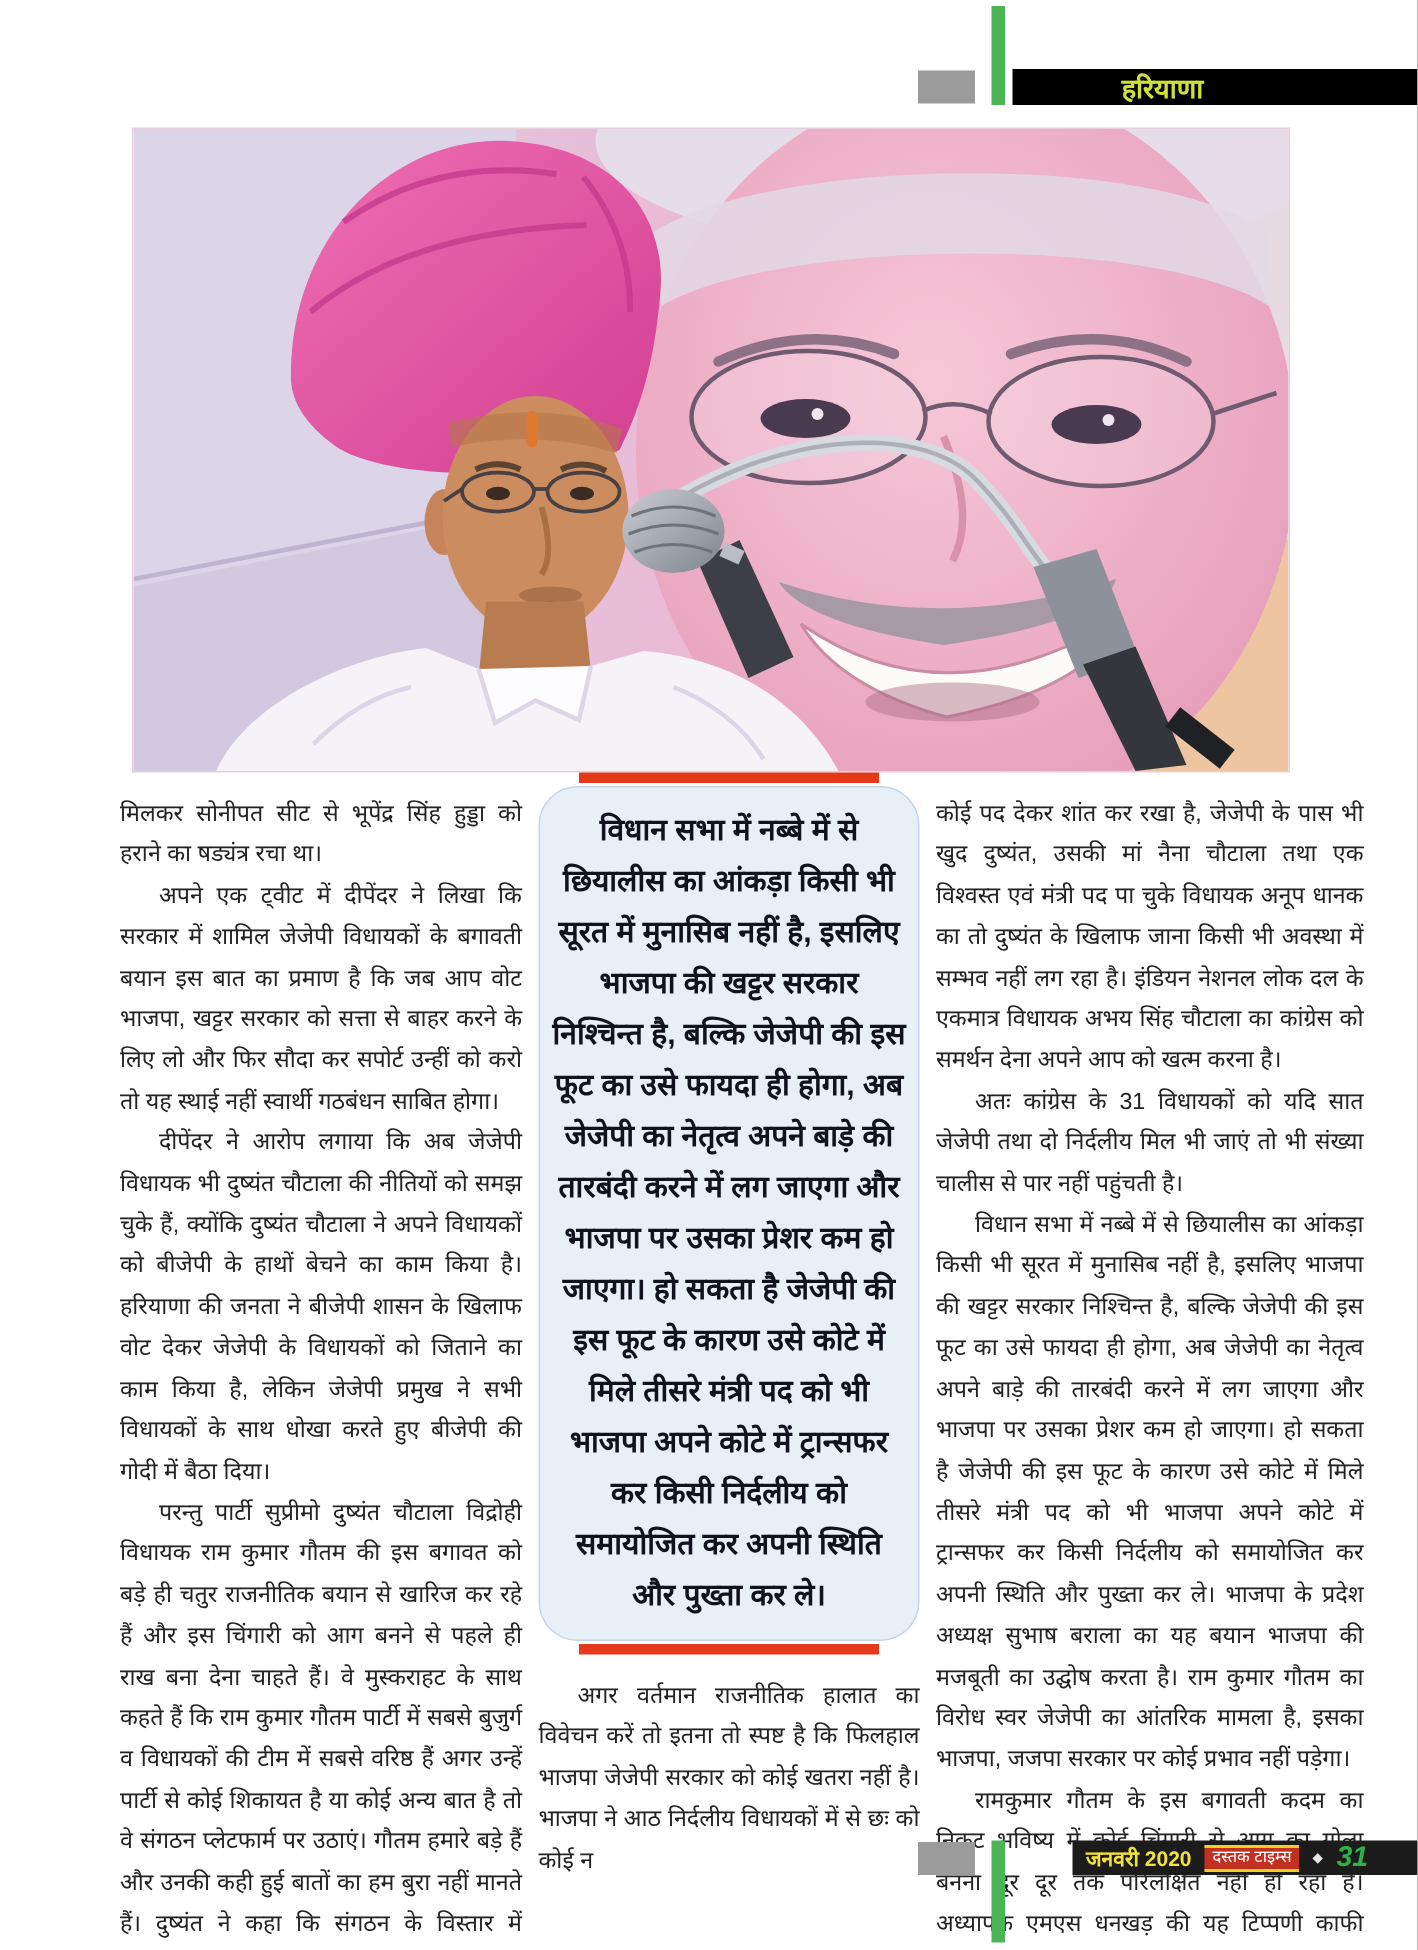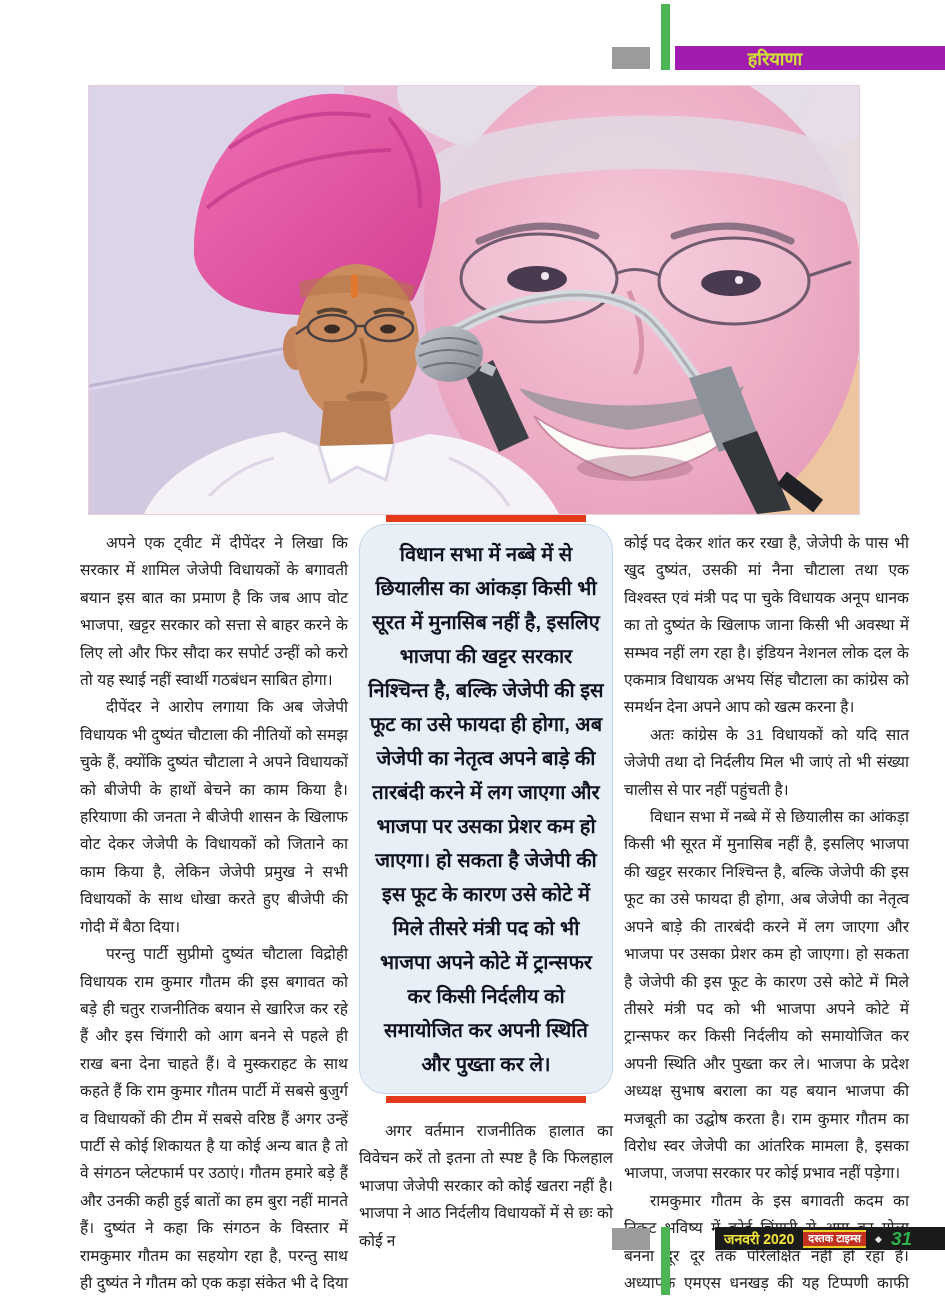--- a/index.html
+++ b/index.html
@@ -1,21 +1,21 @@
 <!DOCTYPE html>
 <html><head>
 <meta charset="utf-8">
 <style>
   html,body{margin:0;padding:0;background:#888;}
   .page{position:relative;width:945px;height:1300px;background:#ffffff;overflow:hidden;
         font-family:"Liberation Sans","DejaVu Sans",sans-serif;}
   
   .hdr-gray{position:absolute;left:612px;top:47px;width:38px;height:22px;background:#9b9b9b;}
   .hdr-green{position:absolute;left:661px;top:4px;width:9px;height:66px;background:#4cb455;}
-  .hdr-black{position:absolute;left:675px;top:46px;width:270px;height:24px;background:#a21caf;
+  .hdr-black{position:absolute;left:675px;top:46px;width:270px;height:24px;background:#000000;
              display:flex;align-items:center;justify-content:center;}
   .hdr-black span{color:#cfe135;font-size:18px;font-weight:bold;margin-right:70px;}
   
   .photo{position:absolute;left:88px;top:85px;width:772px;height:430px;margin:0;
          border:1px solid #e6cfdd;box-sizing:border-box;overflow:hidden;}
   
   .columns{position:absolute;left:0;top:515px;width:945px;box-sizing:border-box;
            padding:0 36px 0 80px;display:flex;gap:11px;}
   .col{text-align:justify;color:#222;font-size:15.5px;line-height:27.4px;}
   .col-left{width:268px;padding-top:14px;}
@@ -29,21 +29,21 @@
              margin:2px 0;padding:12px 8px;}
   .quote-text{margin:0;text-align:center;font-weight:bold;color:#10131f;
               font-size:20px;line-height:34px;}
   .mid-body{margin-top:14px;}
   
   .ftr-gray{position:absolute;left:612px;top:1228px;width:38px;height:22px;background:#9b9b9b;}
   .ftr-green{position:absolute;left:661px;top:1227px;width:9px;height:68px;background:#4cb455;}
   .ftr-black{position:absolute;left:675px;top:1227px;width:270px;height:23px;background:#1b1b1b;
              display:flex;align-items:center;gap:9px;padding-left:9px;box-sizing:border-box;margin-left:40px;}
   .issue{color:#f2e23c;font-size:14px;font-weight:bold;}
-  .logo{background:#c13020;color:#fff;font-size:11px;font-weight:bold;line-height:11px;
+  .logo{background:#c13020;color:#fff;font-size:11px;font-weight:normal;line-height:11px;
         padding:1px 5px 2px 5px;border-top:2px solid #f0d020;border-bottom:2px solid #f0d020;}
   .diamond{color:#e8e8e8;font-size:9px;}
   .pageno{color:#2fb04b;font-size:19px;font-weight:bold;font-style:italic;}
 </style>
 </head>
 <body>
 
 <div class="page">
 
   <header>
@@ -143,20 +143,21 @@
         <polygon points="376,288 404,274 440,352 410,366" fill="#3c4046"></polygon>
         <ellipse cx="360" cy="268" rx="34" ry="28" fill="url(#micg)"></ellipse>
         <path d="M332,258 Q360,246 388,258 M330,270 Q360,258 390,270 M334,282 Q360,272 386,282" stroke="#6d727b" stroke-width="2" fill="none"></path>
         <rect x="392" y="278" width="14" height="10" fill="#b9bdc4" transform="rotate(24 399 283)"></rect>
       </g>
     </svg>
   </figure>
 
   <main class="columns">
     <section class="col col-left">
+      <p class="body-para">मिलकर सोनीपत सीट से भूपेंद्र सिंह हुड्डा को हराने का षड्यंत्र रचा था।</p>
         <p class="body-para indent">अपने एक ट्वीट में दीपेंदर ने लिखा कि सरकार में शामिल जेजेपी  विधायकों के बगावती बयान इस बात का प्रमाण है कि जब आप वोट भाजपा, खट्टर सरकार को सत्ता से बाहर करने के लिए लो और फिर सौदा कर सपोर्ट उन्हीं को करो तो यह स्थाई नहीं स्वार्थी गठबंधन साबित होगा।</p>
         <p class="body-para indent">दीपेंदर ने आरोप लगाया कि अब जेजेपी विधायक भी दुष्यंत चौटाला की नीतियों को समझ चुके हैं, क्योंकि दुष्यंत चौटाला ने अपने विधायकों को बीजेपी के हाथों बेचने का काम किया है। हरियाणा की जनता ने बीजेपी शासन के खिलाफ वोट देकर जेजेपी के विधायकों  को जिताने का काम किया है, लेकिन जेजेपी प्रमुख ने सभी विधायकों के साथ धोखा करते हुए बीजेपी की गोदी में बैठा दिया।</p>
         <p class="body-para indent">परन्तु पार्टी सुप्रीमो दुष्यंत चौटाला विद्रोही विधायक राम कुमार गौतम की इस बगावत को बड़े ही चतुर राजनीतिक बयान से खारिज कर रहे हैं और इस चिंगारी को आग बनने से पहले ही राख बना देना चाहते हैं। वे मुस्कराहट के साथ कहते हैं कि राम कुमार गौतम  पार्टी में सबसे बुजुर्ग व विधायकों की टीम में सबसे वरिष्ठ हैं अगर उन्हें पार्टी से कोई शिकायत है या कोई अन्य बात है तो वे संगठन प्लेटफार्म पर उठाएं। गौतम हमारे बड़े हैं और उनकी कही हुई बातों का हम बुरा नहीं मानते हैं।  दुष्यंत ने कहा कि संगठन के विस्तार में  रामकुमार गौतम का सहयोग रहा है, परन्तु साथ ही दुष्यंत ने गौतम को एक कड़ा संकेत भी दे दिया है कि यदि जरूरी हुआ तो पार्टी गौतम के खिलाफ कारवाई भी कर सकती है। दुष्यंत मीडिया के सामने बोले कि पार्टी के प्रदेश अध्यक्ष व वरिष्ठ</p>
     </section>
 
     <section class="col col-mid">
       <aside>
         <div class="red-rule"></div>
         <blockquote class="quote-box" style="margin:2px 0;">
           <p class="quote-text">विधान सभा में नब्बे में से छियालीस का आंकड़ा किसी भी सूरत में मुनासिब नहीं है, इसलिए भाजपा की खट्टर सरकार निश्चिन्त है, बल्कि जेजेपी की इस फूट का उसे फायदा ही होगा, अब जेजेपी का नेतृत्व अपने बाड़े की तारबंदी करने में लग जाएगा और भाजपा पर उसका प्रेशर कम हो जाएगा। हो सकता है जेजेपी की इस फूट के कारण उसे कोटे में मिले तीसरे मंत्री पद को भी भाजपा अपने कोटे में ट्रान्सफर कर किसी निर्दलीय को समायोजित कर अपनी स्थिति और पुख्ता कर ले।</p>

